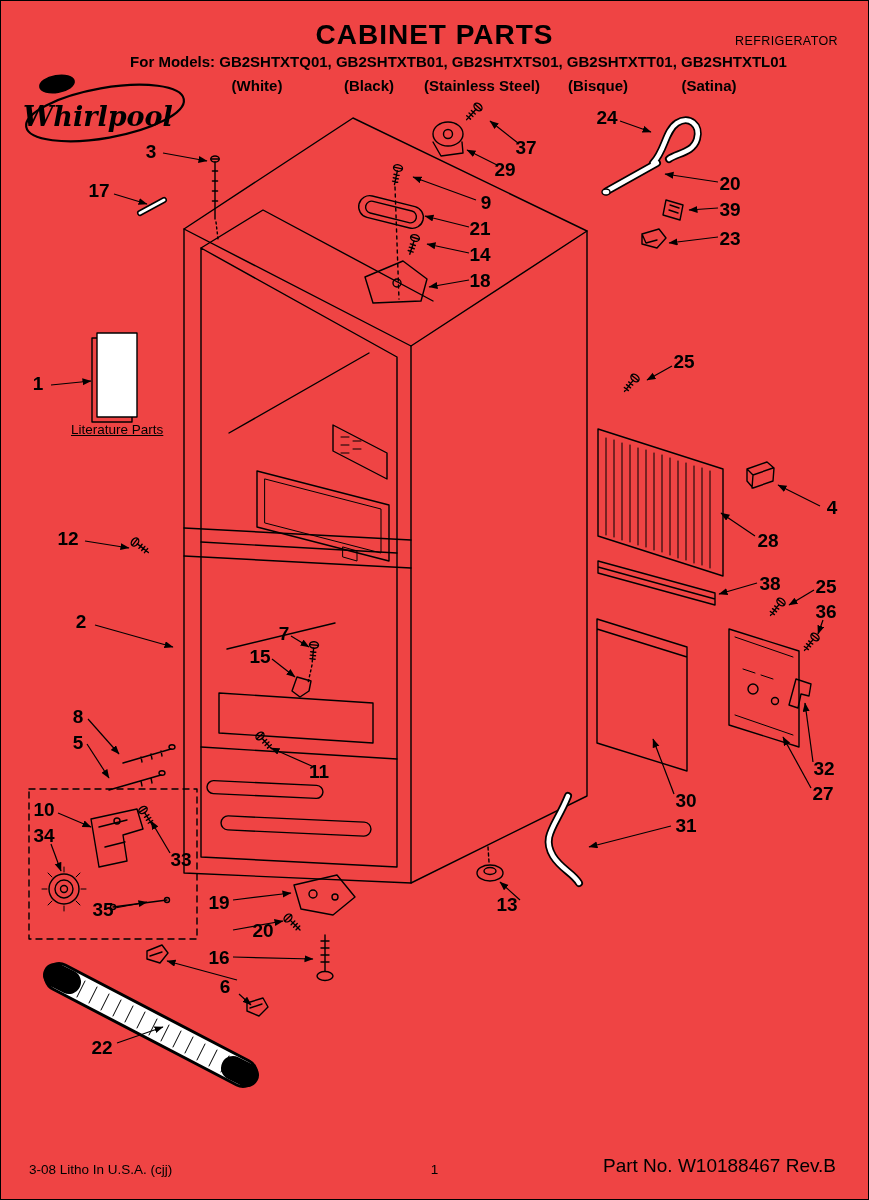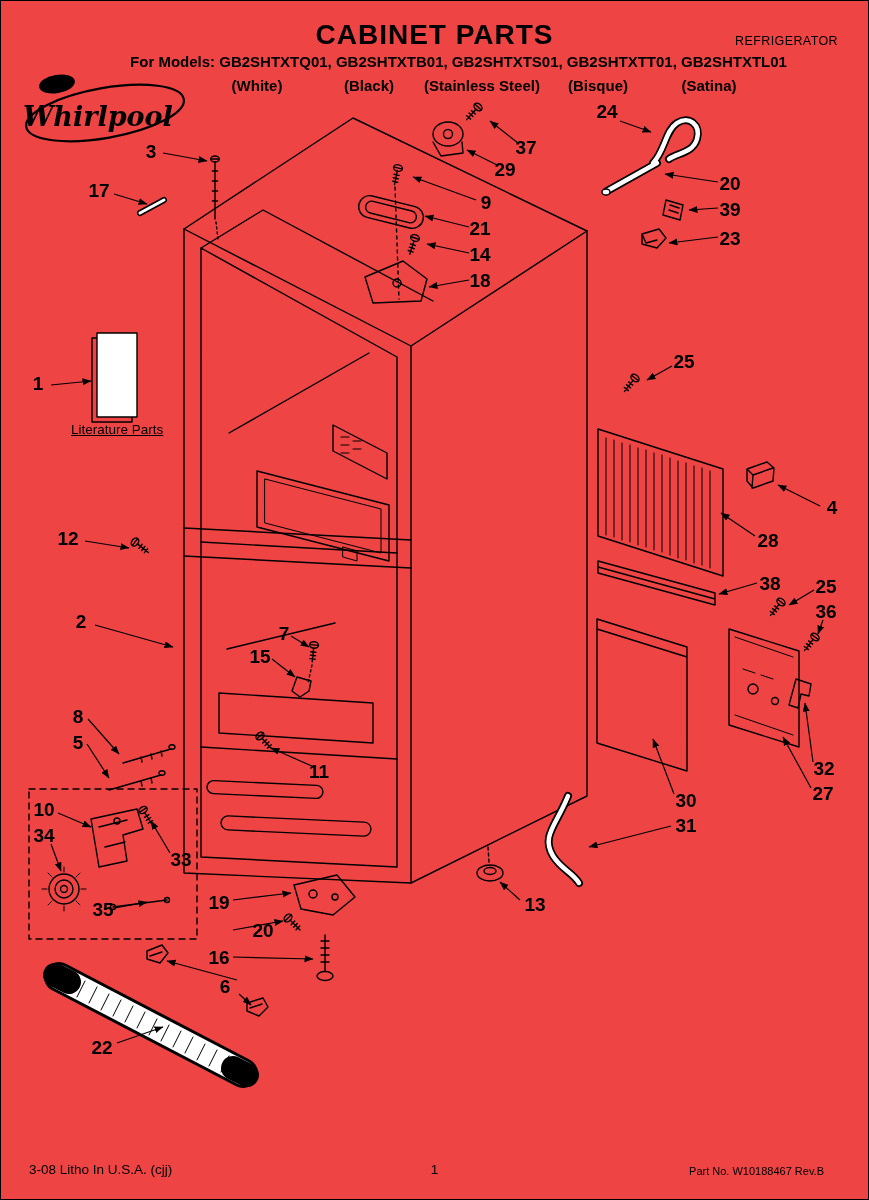--- a/index.html
+++ b/index.html
@@ -11,21 +11,21 @@
   .abs{position:absolute;}
   .page-title{left:0;right:0;top:18px;text-align:center;font-size:28px;font-weight:700;letter-spacing:1px;}
   .doc-type{right:30px;top:33px;font-size:12.5px;letter-spacing:.4px;}
   .models-line{left:0;right:0;top:52px;text-align:center;font-size:15px;font-weight:700;margin-left:48px;}
   .colors-row{left:0;top:76px;width:100%;height:20px;}
   .color-item{position:absolute;transform:translateX(-50%);font-size:15px;font-weight:700;white-space:nowrap;}
   .logo{left:16px;top:70px;width:170px;height:78px;}
   .lit-label{left:70px;top:421px;font-size:13.5px;text-decoration:underline;}
   .footer-left{left:28px;bottom:22px;font-size:13.5px;}
   .footer-center{left:0;right:0;bottom:22px;text-align:center;font-size:13.5px;}
-  .footer-right{right:44px;bottom:22px;font-size:11px;margin-top:28px;}
+  .footer-right{right:32px;bottom:22px;font-size:19px;margin-top:28px;}
   .art{left:0;top:0;width:867px;height:1198px;pointer-events:none;}
   .callout-layer{left:0;top:0;width:100%;height:100%;pointer-events:none;}
   .callout{position:absolute;transform:translate(-50%,-50%);font-size:19px;font-weight:700;white-space:nowrap;}
 </style>
 </head>
 <body>
 
 <div class="page">
 
   <div class="abs page-title">CABINET PARTS</div>
@@ -226,21 +226,21 @@
 
   <div class="abs callout-layer">
       <div class="callout" style="left: 150px; top: 151px;">3</div>
       <div class="callout" style="left: 98px; top: 190px;">17</div>
       <div class="callout" style="left: 525px; top: 147px;">37</div>
       <div class="callout" style="left: 504px; top: 169px;">29</div>
       <div class="callout" style="left: 485px; top: 202px;">9</div>
       <div class="callout" style="left: 479px; top: 228px;">21</div>
       <div class="callout" style="left: 479px; top: 254px;">14</div>
       <div class="callout" style="left: 479px; top: 280px;">18</div>
-      <div class="callout" style="left: 606px; top: 111px;">24</div>
+      <div class="callout" style="left: 606px; top: 117px;">24</div>
       <div class="callout" style="left: 729px; top: 183px;">20</div>
       <div class="callout" style="left: 729px; top: 209px;">39</div>
       <div class="callout" style="left: 729px; top: 238px;">23</div>
       <div class="callout" style="left: 37px; top: 383px;">1</div>
       <div class="callout" style="left: 683px; top: 361px;">25</div>
       <div class="callout" style="left: 831px; top: 507px;">4</div>
       <div class="callout" style="left: 767px; top: 540px;">28</div>
       <div class="callout" style="left: 67px; top: 538px;">12</div>
       <div class="callout" style="left: 769px; top: 583px;">38</div>
       <div class="callout" style="left: 825px; top: 586px;">25</div>
@@ -255,21 +255,21 @@
       <div class="callout" style="left: 822px; top: 793px;">27</div>
       <div class="callout" style="left: 685px; top: 800px;">30</div>
       <div class="callout" style="left: 685px; top: 825px;">31</div>
       <div class="callout" style="left: 43px; top: 809px;">10</div>
       <div class="callout" style="left: 43px; top: 835px;">34</div>
       <div class="callout" style="left: 180px; top: 859px;">33</div>
       <div class="callout" style="left: 102px; top: 909px;">35</div>
       <div class="callout" style="left: 218px; top: 902px;">19</div>
       <div class="callout" style="left: 218px; top: 930px; margin-left: 44px;">20</div>
       <div class="callout" style="left: 218px; top: 957px;">16</div>
-      <div class="callout" style="left: 534px; top: 904px;">13</div>
+      <div class="callout" style="left: 506px; top: 904px;">13</div>
       <div class="callout" style="left: 224px; top: 986px;">6</div>
       <div class="callout" style="left: 101px; top: 1047px;">22</div>
     </div>
 
   <div class="abs lit-label">Literature Parts</div>
 
   <div class="abs footer-left">3-08 Litho In U.S.A. (cjj)</div>
   <div class="abs footer-center">1</div>
   <div class="abs footer-right">Part No. W10188467 Rev.B</div>
 

